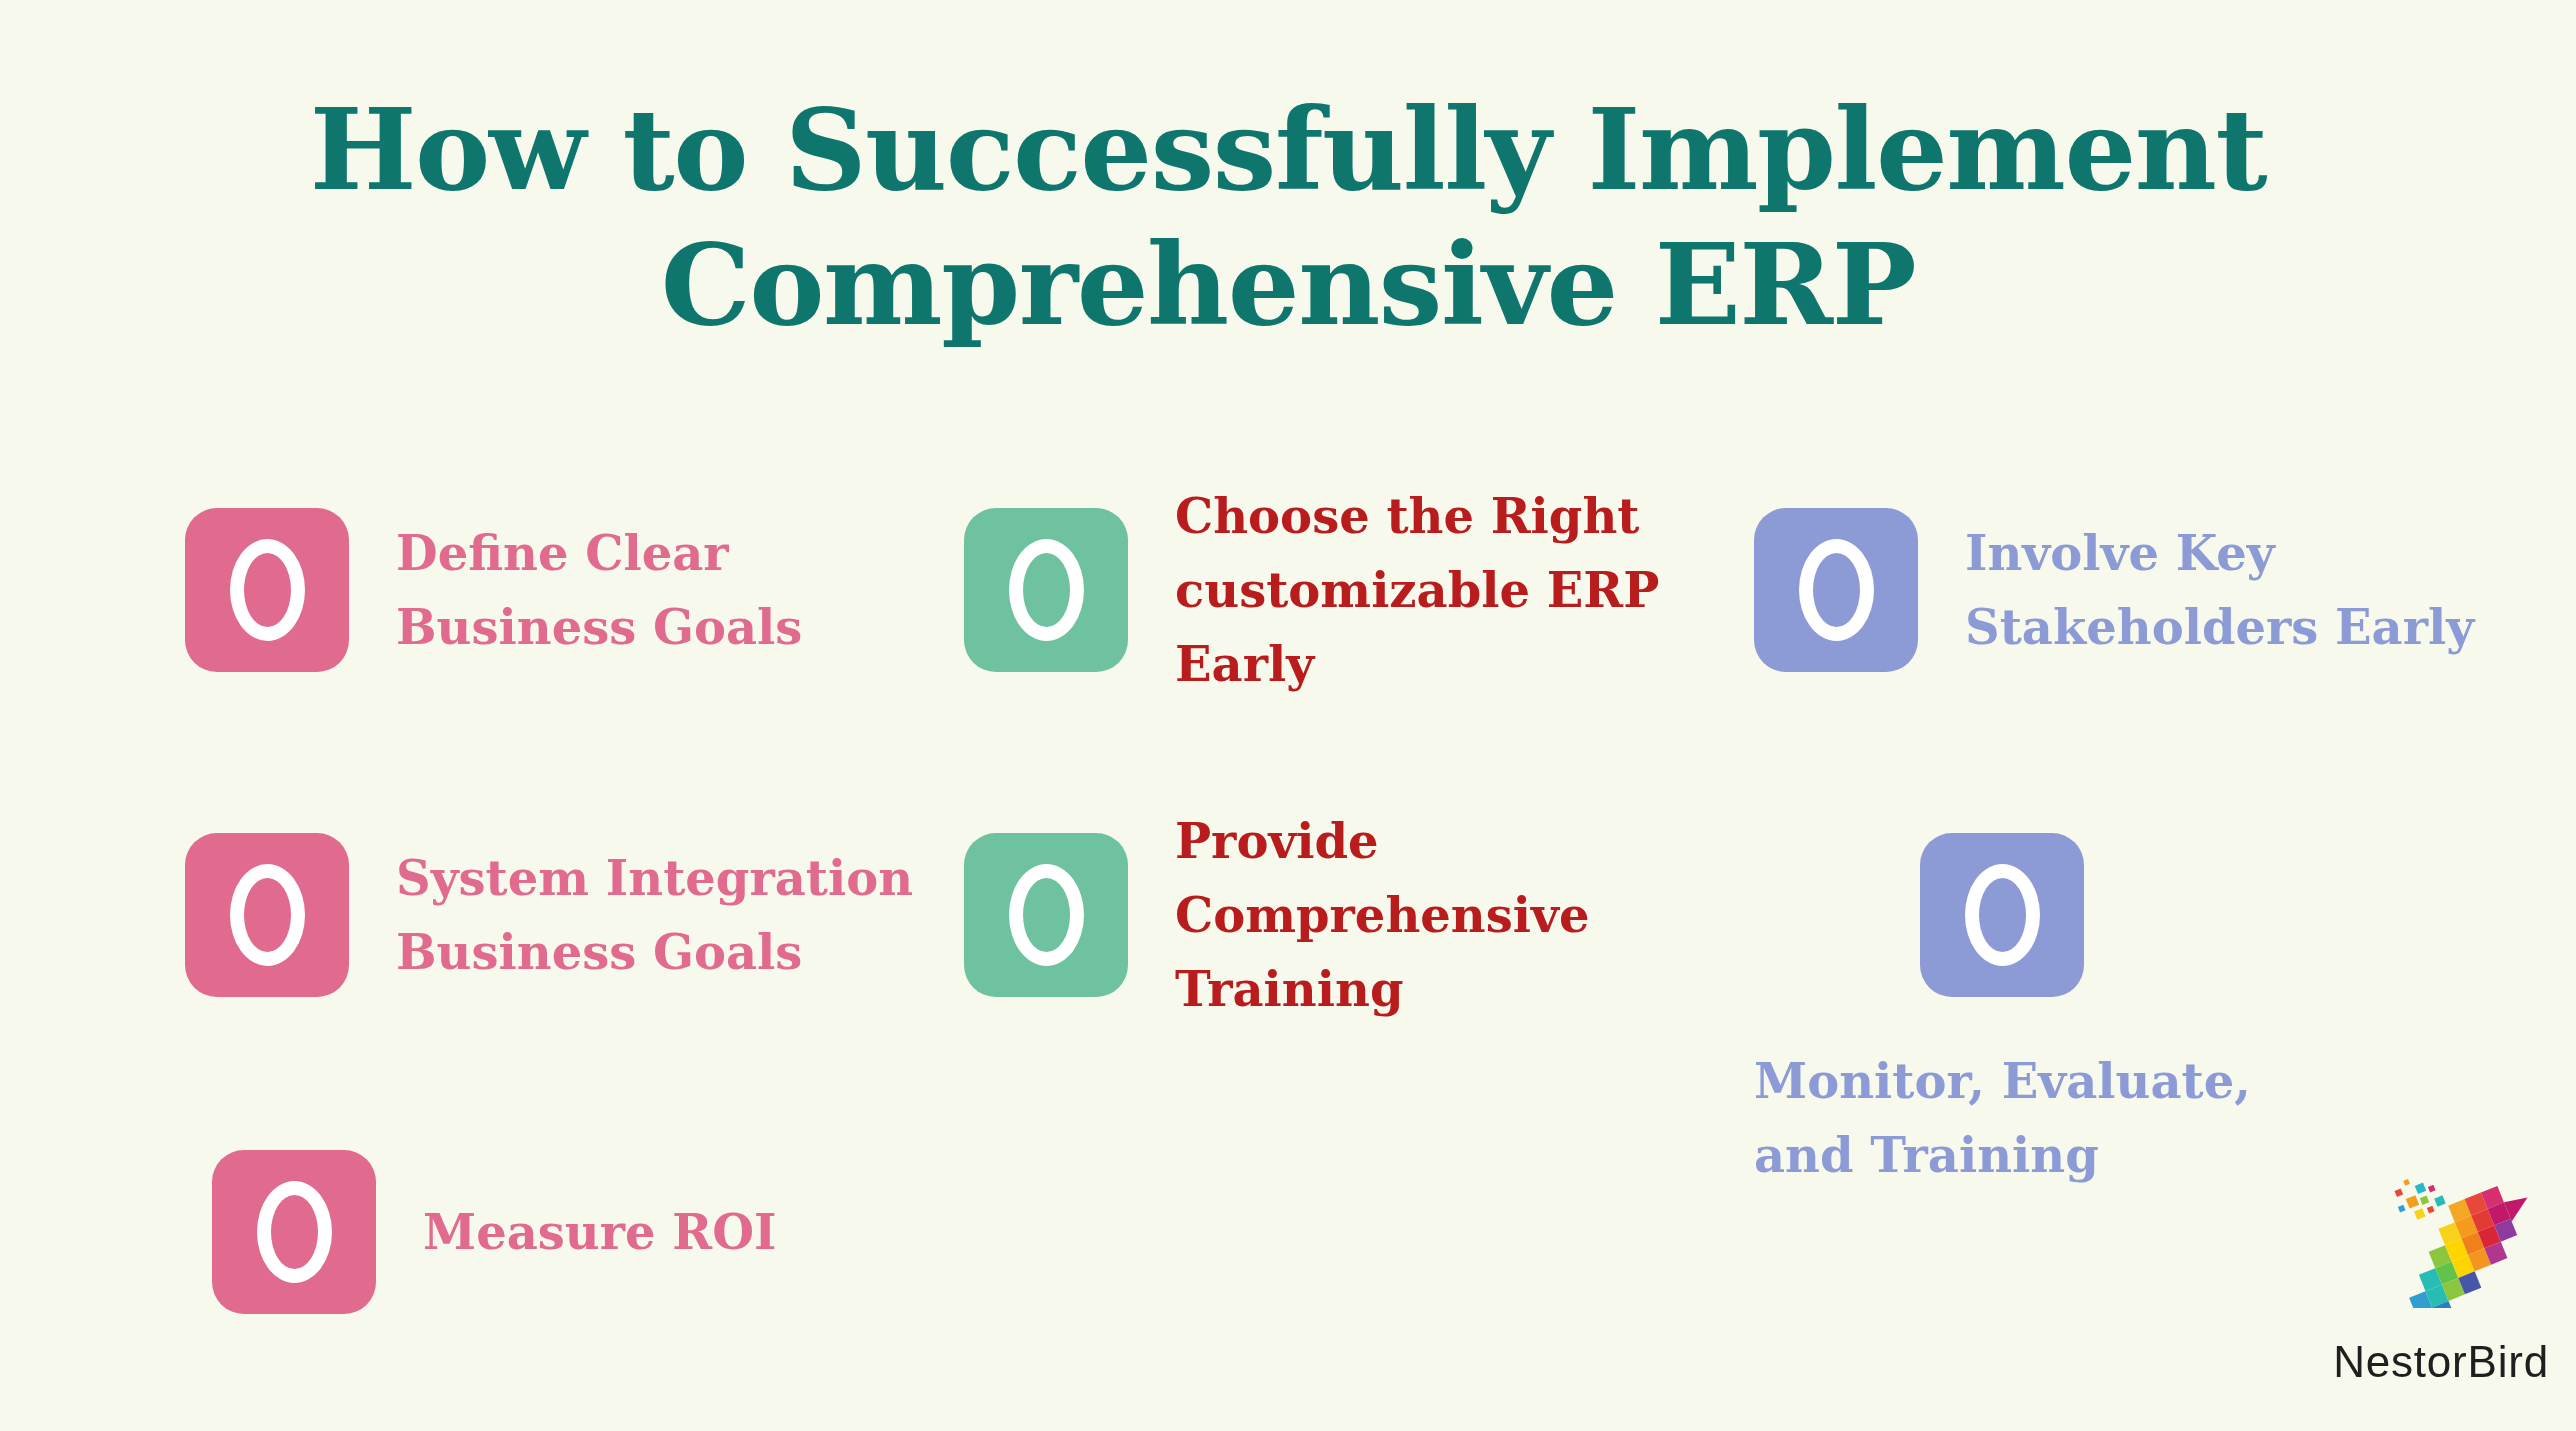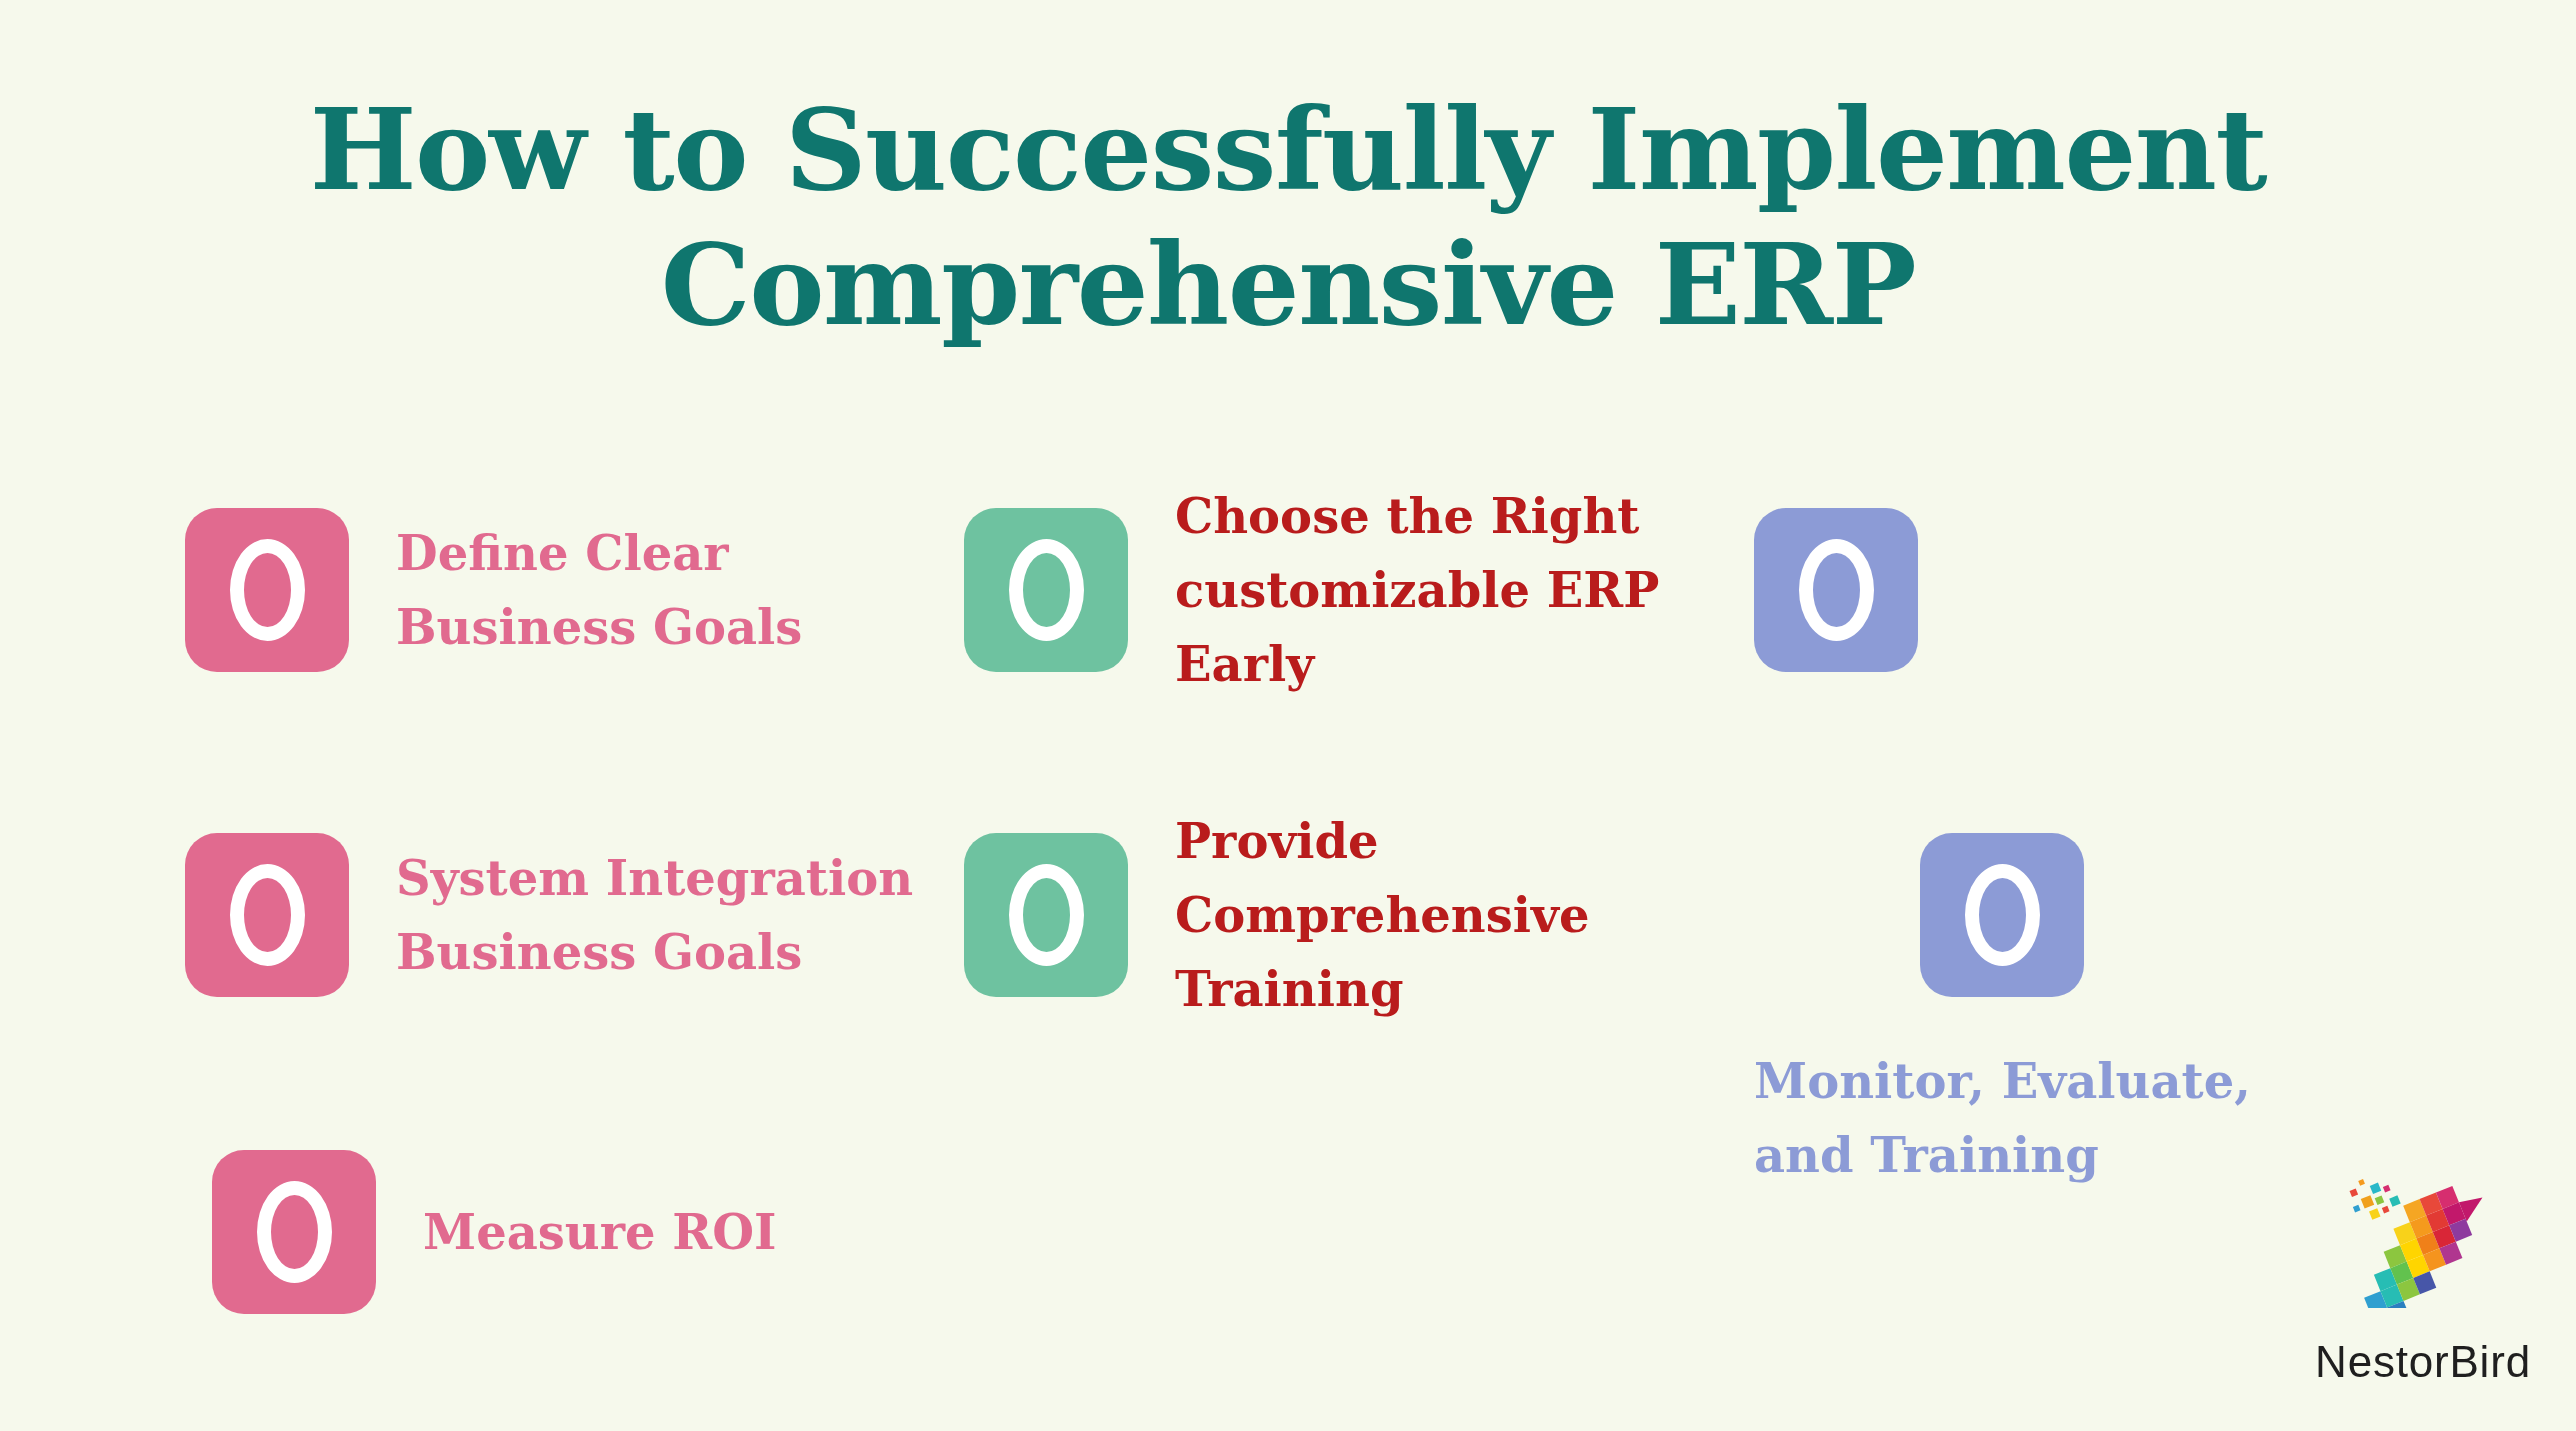--- a/index.html
+++ b/index.html
@@ -48,21 +48,21 @@
   .item1{left:185px; top:508px;}
   .item2{left:964px;top:508px;}
   .item3{left:1754px;top:508px;}
   .item4{left:185px; top:833px;}
   .item5{left:964px;top:833px;}
   .item6{left:1754px;top:833px;flex-direction:column;}
   .item7{left:185px; top:1150px;margin-left:27px;}
 
   .brand{
     position:absolute;left:2297px;top:1174px;width:252px;
-    display:flex;flex-direction:column;align-items:center;
+    display:flex;flex-direction:column;align-items:flex-end;
   }
   .brand svg{width:162px;height:134px;display:block;}
   .wordmark{
     margin-top:29px;
     font-family:"Liberation Sans","DejaVu Sans",sans-serif;
     font-weight:500;
     font-size:44px;
     color:#1f1f1f;
     letter-spacing:0.8px;
     white-space:nowrap;
@@ -96,20 +96,24 @@
         <div>Choose the Right</div>
         <div>customizable ERP</div>
         <div>Early</div>
       </div>
   </div>
 
   <div class="step item3 blue">
     <div class="chip">
       <div class="ring"></div>
     </div>
+    <div class="label">
+        <div>Involve Key</div>
+        <div>Stakeholders Early</div>
+      </div>
   </div>
 
   <div class="step item4 pink">
     <div class="chip">
       <div class="ring"></div>
     </div>
     <div class="label">
         <div>System Integration</div>
         <div>Business Goals</div>
       </div>

